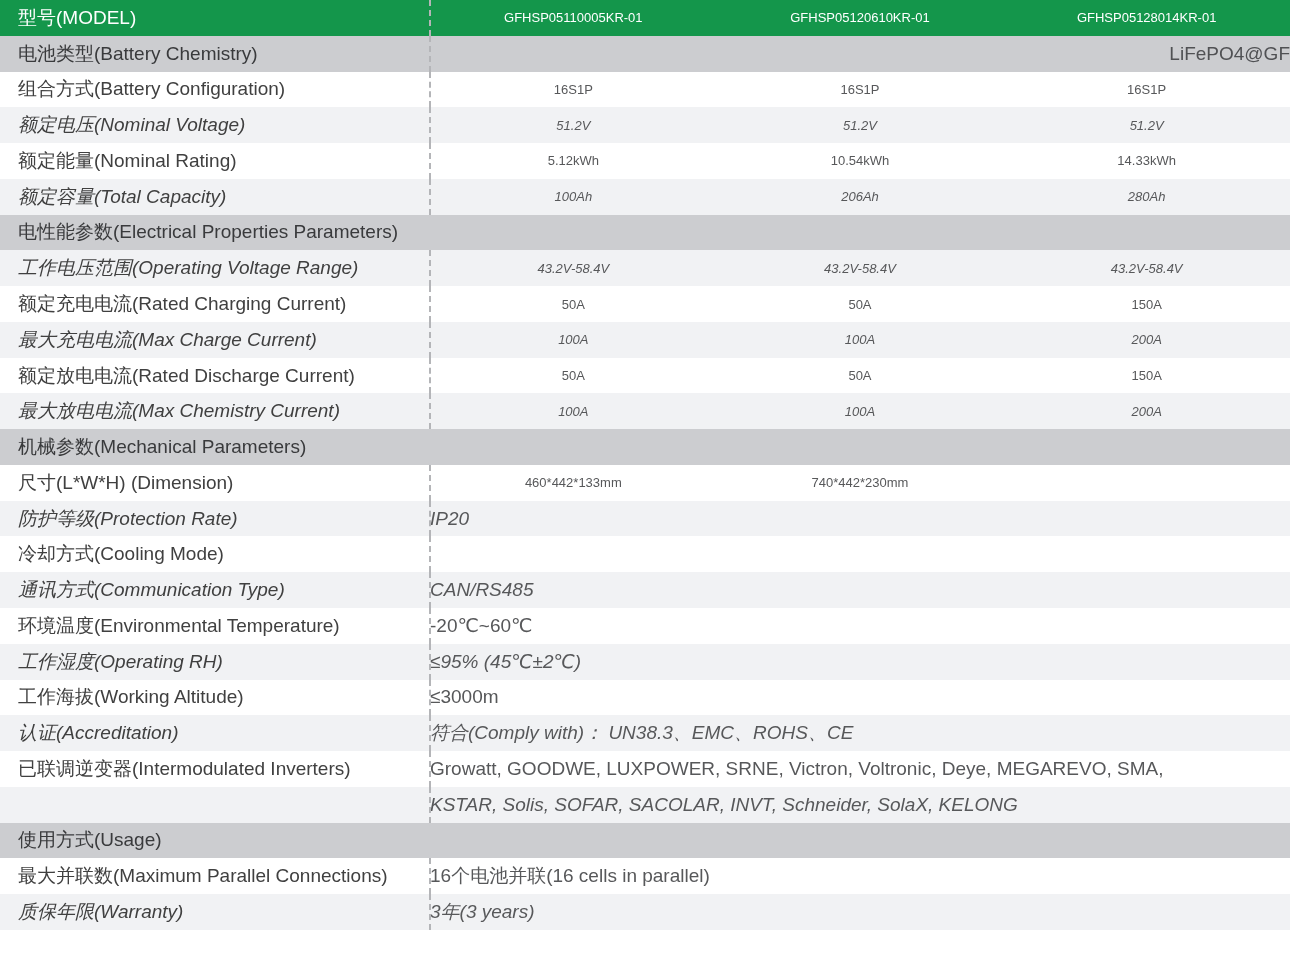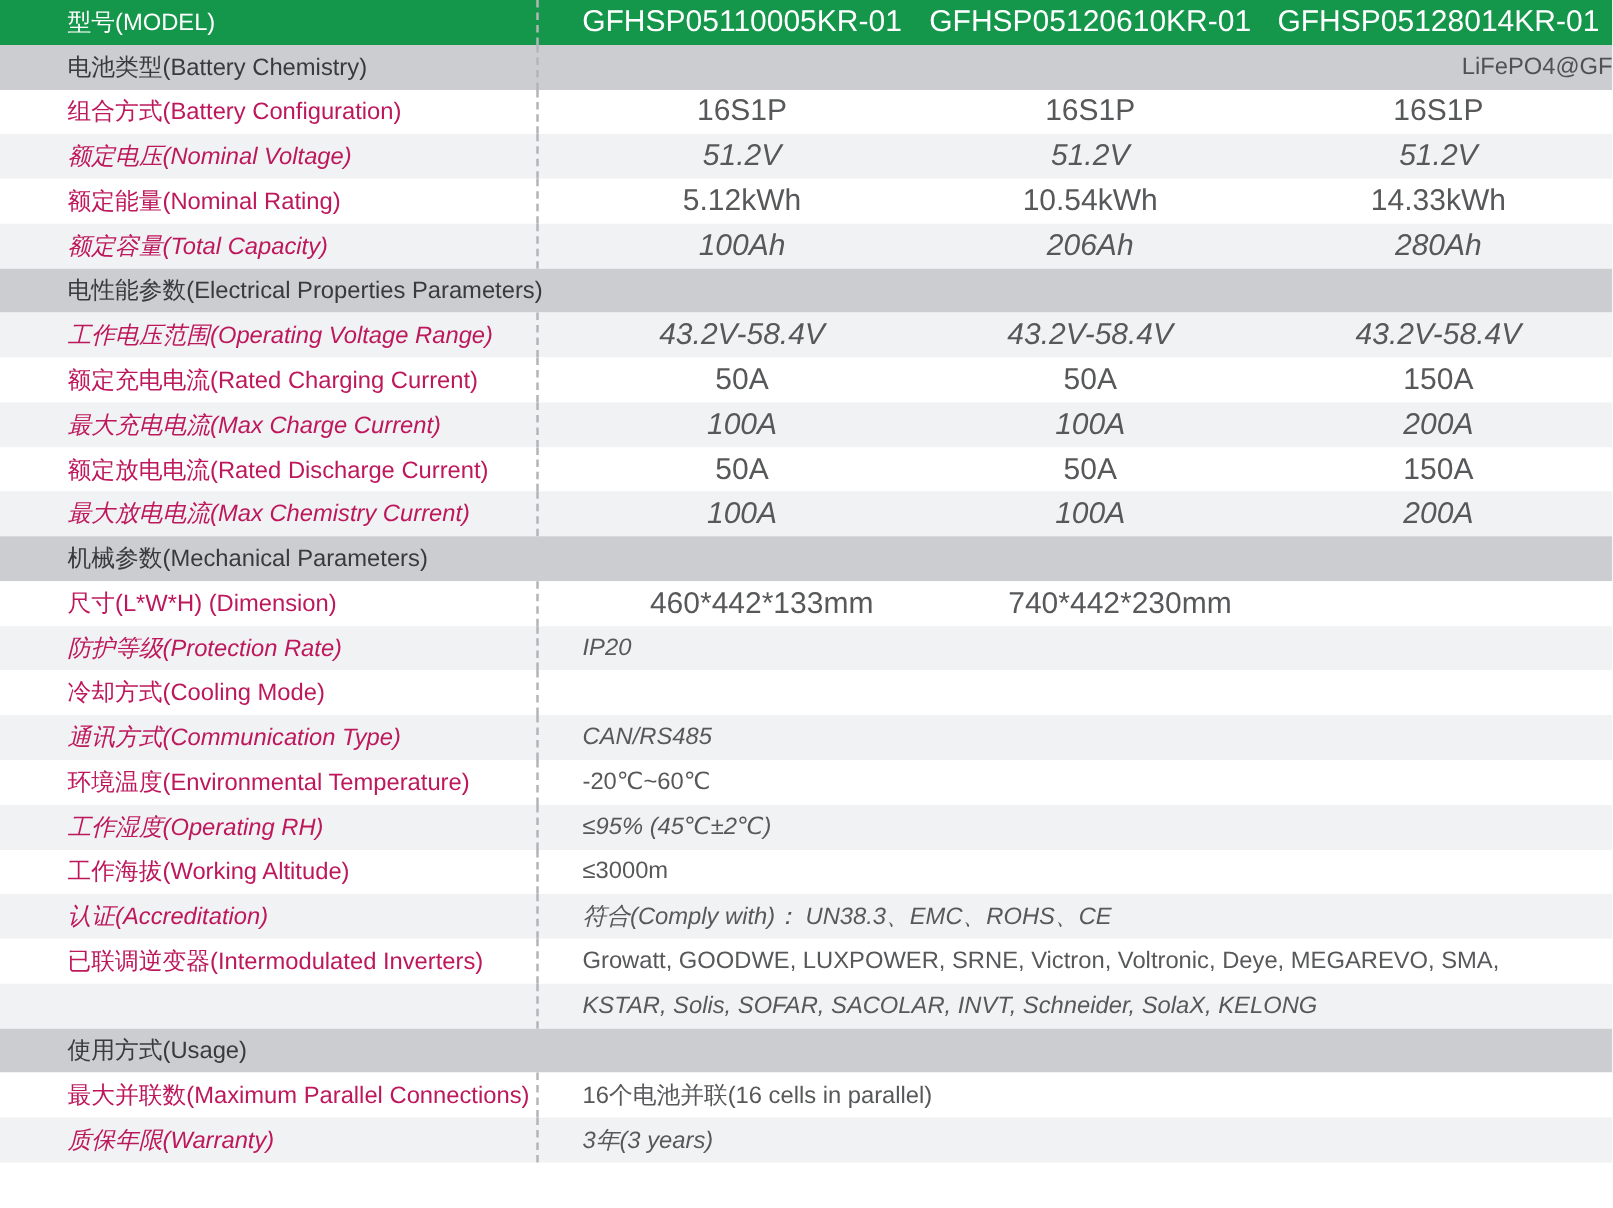--- a/index.html
+++ b/index.html
@@ -14,21 +14,20 @@
     height: 966px;
     background: #ffffff;
     overflow: hidden;
   }
   .row {
     position: relative;
     display: flex;
     align-items: center;
     height: 35.777px;
     white-space: nowrap;
-    padding-left: 36px;
   }
   .row.bg-white   { background: #ffffff; }
   .row.bg-light   { background: #f1f2f4; font-style: italic; }
   .row.bg-section { background: #cccdd0; }
   .row.header     { background: #14964b; }
 
   
   .row.has-dash::after {
     content: "";
     position: absolute;
@@ -37,33 +36,33 @@
     bottom: 0;
     border-left: 2px dashed #b4b5b8;
     pointer-events: none;
   }
 
   .label-cell {
     width: 430px;
     box-sizing: border-box;
     padding-left: 18px;
     font-size: 19px;
-    color: #be185d;
+    color: #404040;
     overflow: hidden;
   }
   .row.header .label-cell { color: #ffffff; }
   .row.bg-section .label-cell {
     width: 100%;
     color: #393a3c;
     font-weight: 500;
   }
   .value-cell {
     width: 286.66px;
     text-align: center;
-    font-size: 24px;
+    font-size: 13px;
     color: #57585a;
     overflow: visible;
   }
   .row.header .value-cell { color: #ffffff; }
   .merged-cell {
     flex: 1;
     text-align: left;
     font-size: 19px;
     color: #57585a;
   }

